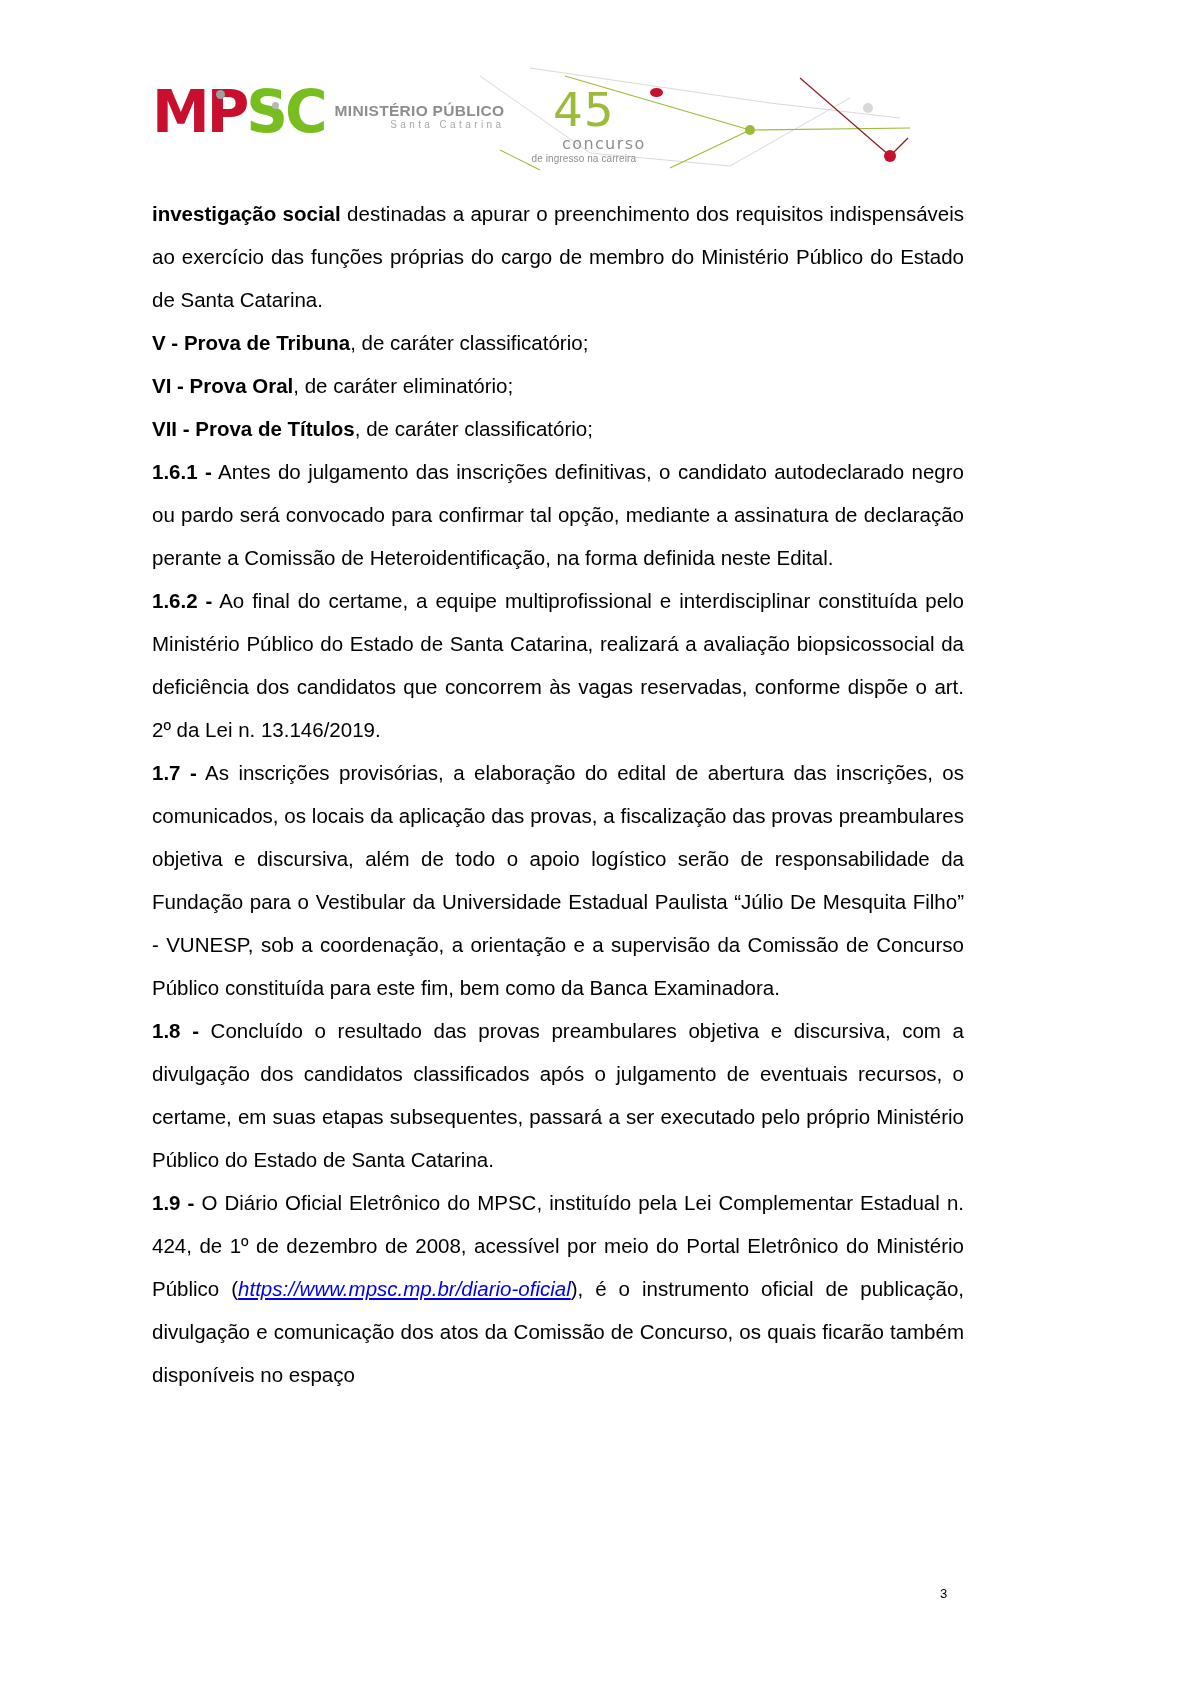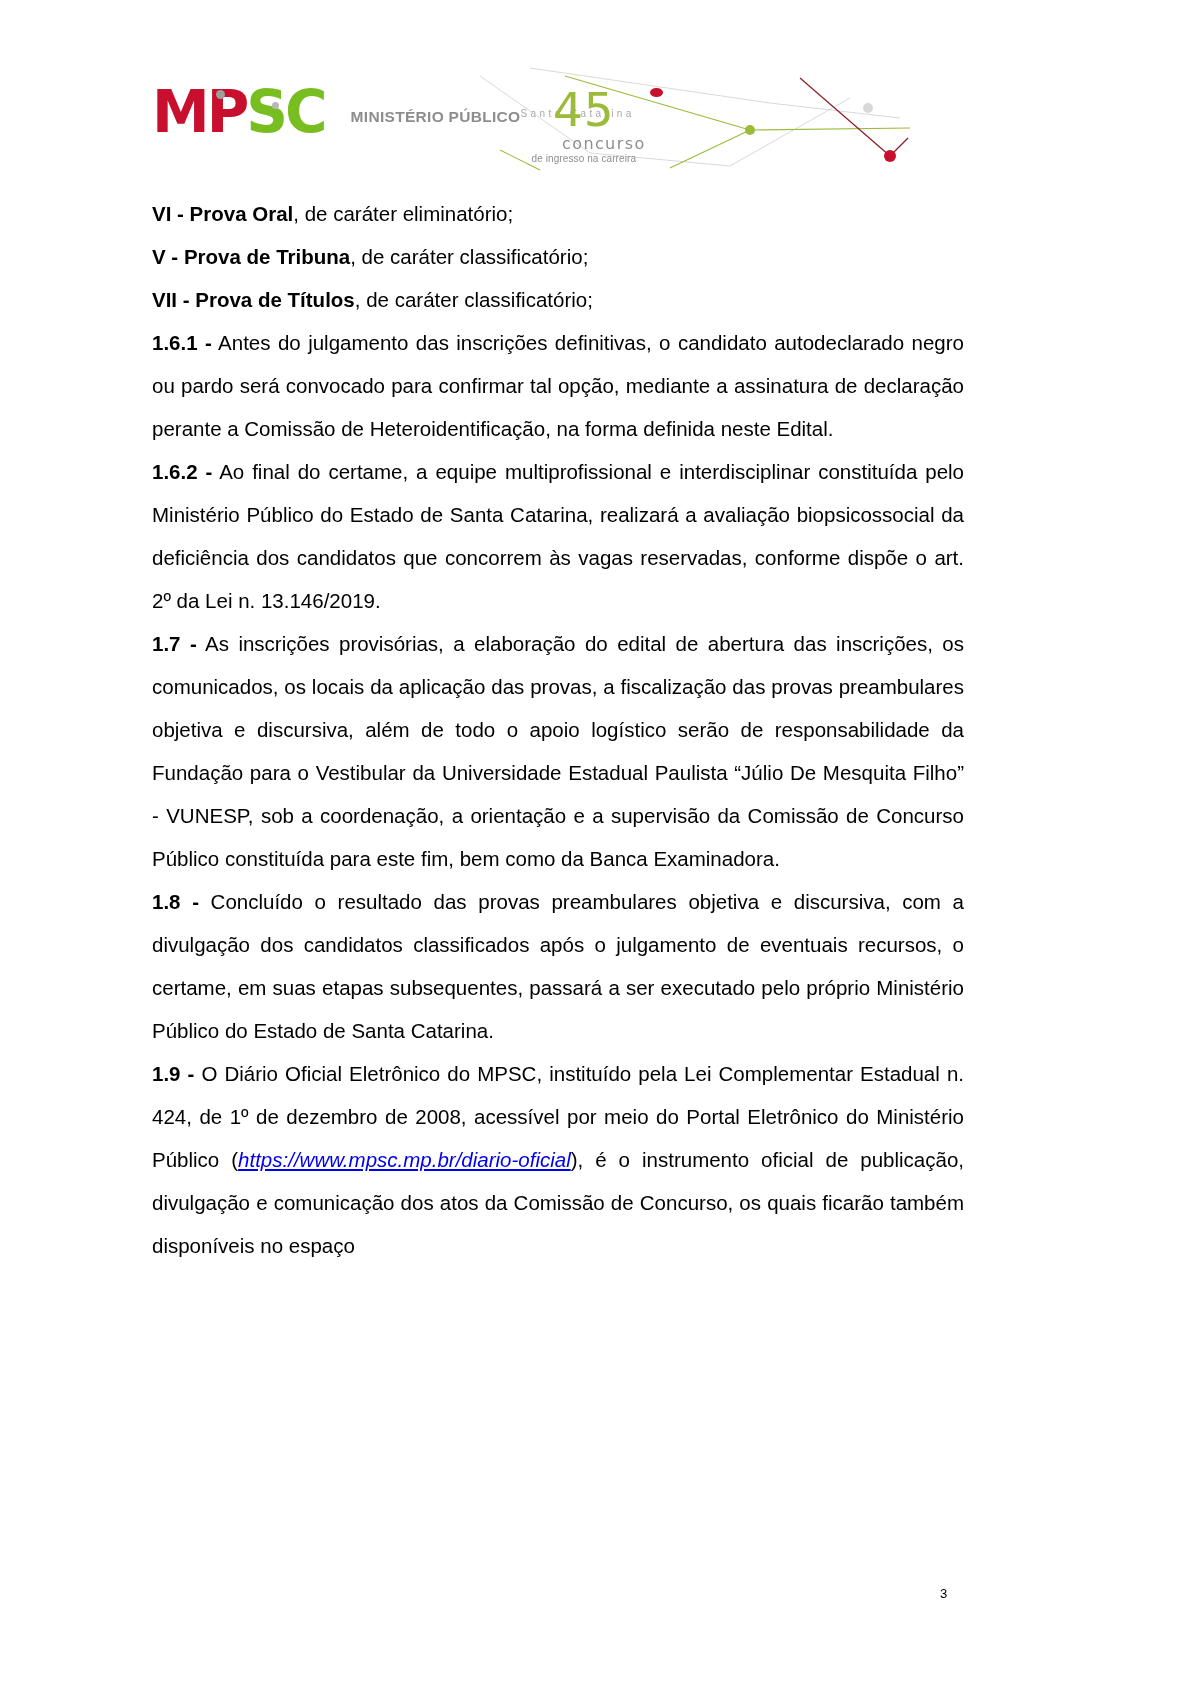--- a/index.html
+++ b/index.html
@@ -31,21 +31,21 @@
     width: 1200px;
     height: 120px;
   }
 
   .logo-mpsc {
     position: absolute;
     left: 152px;
     top: 28px;
     display: flex;
     align-items: center;
-    gap: 26px;
+    gap: 10px;
     user-select: none;
     text-align: right;
   }
   .logo-mark {
     font-size: 58px;
     font-weight: bold;
     letter-spacing: -3px;
     line-height: 0.9;
     font-family: "DejaVu Sans", sans-serif;
     position: relative;
@@ -65,20 +65,21 @@
   .logo-dot2 {
     position: absolute;
     width: 7px; height: 7px;
     border-radius: 50%;
     background: #b9b9b9;
     top: 16px;
     left: 120px;
   }
   .logo-words {
     display: flex;
+    flex-direction: column;
     justify-content: center;
     padding-top: 8px;
   }
   .logo-words .l1 {
     font-size: 15.5px;
     font-weight: bold;
     color: #8d8d8d;
     letter-spacing: 0.3px;
     line-height: 1.1;
   }
@@ -221,30 +222,33 @@
           <span class="logo-45-deg"></span>
         </div>
         <div class="logo-45-word">concurso</div>
         <div class="logo-45-sub">de ingresso na carreira</div>
       </div>
     </div>
   </div>
 
   <div class="content">
 
+    <p class="para">
+      <b>investigação social</b><span> destinadas a apurar o preenchimento dos requisitos indispensáveis ao exercício das funções próprias do cargo de membro do Ministério Público do Estado de Santa Catarina.</span>
+    </p>
+
+    <p class="para nojustify">
+      <b>V - Prova de Tribuna</b><span>, de caráter classificatório;</span>
+    </p>
 
     <p class="para nojustify">
       <b>VI - Prova Oral</b><span>, de caráter eliminatório;</span>
     </p>
 
     <p class="para nojustify">
-      <b>V - Prova de Tribuna</b><span>, de caráter classificatório;</span>
-    </p>
-
-    <p class="para nojustify">
       <b>VII - Prova de Títulos</b><span>, de caráter classificatório;</span>
     </p>
 
     <p class="para">
       <b>1.6.1 -</b><span> Antes do julgamento das inscrições definitivas, o candidato autodeclarado negro ou pardo será convocado para confirmar tal opção, mediante a assinatura de declaração perante a Comissão de Heteroidentificação, na forma definida neste Edital.</span>
     </p>
 
     <p class="para">
       <b>1.6.2 -</b><span> Ao final do certame, a equipe multiprofissional e interdisciplinar constituída pelo Ministério Público do Estado de Santa Catarina, realizará a avaliação biopsicossocial da deficiência dos candidatos que concorrem às vagas reservadas, conforme dispõe o art. 2º da Lei n. 13.146/2019.</span>
     </p>

